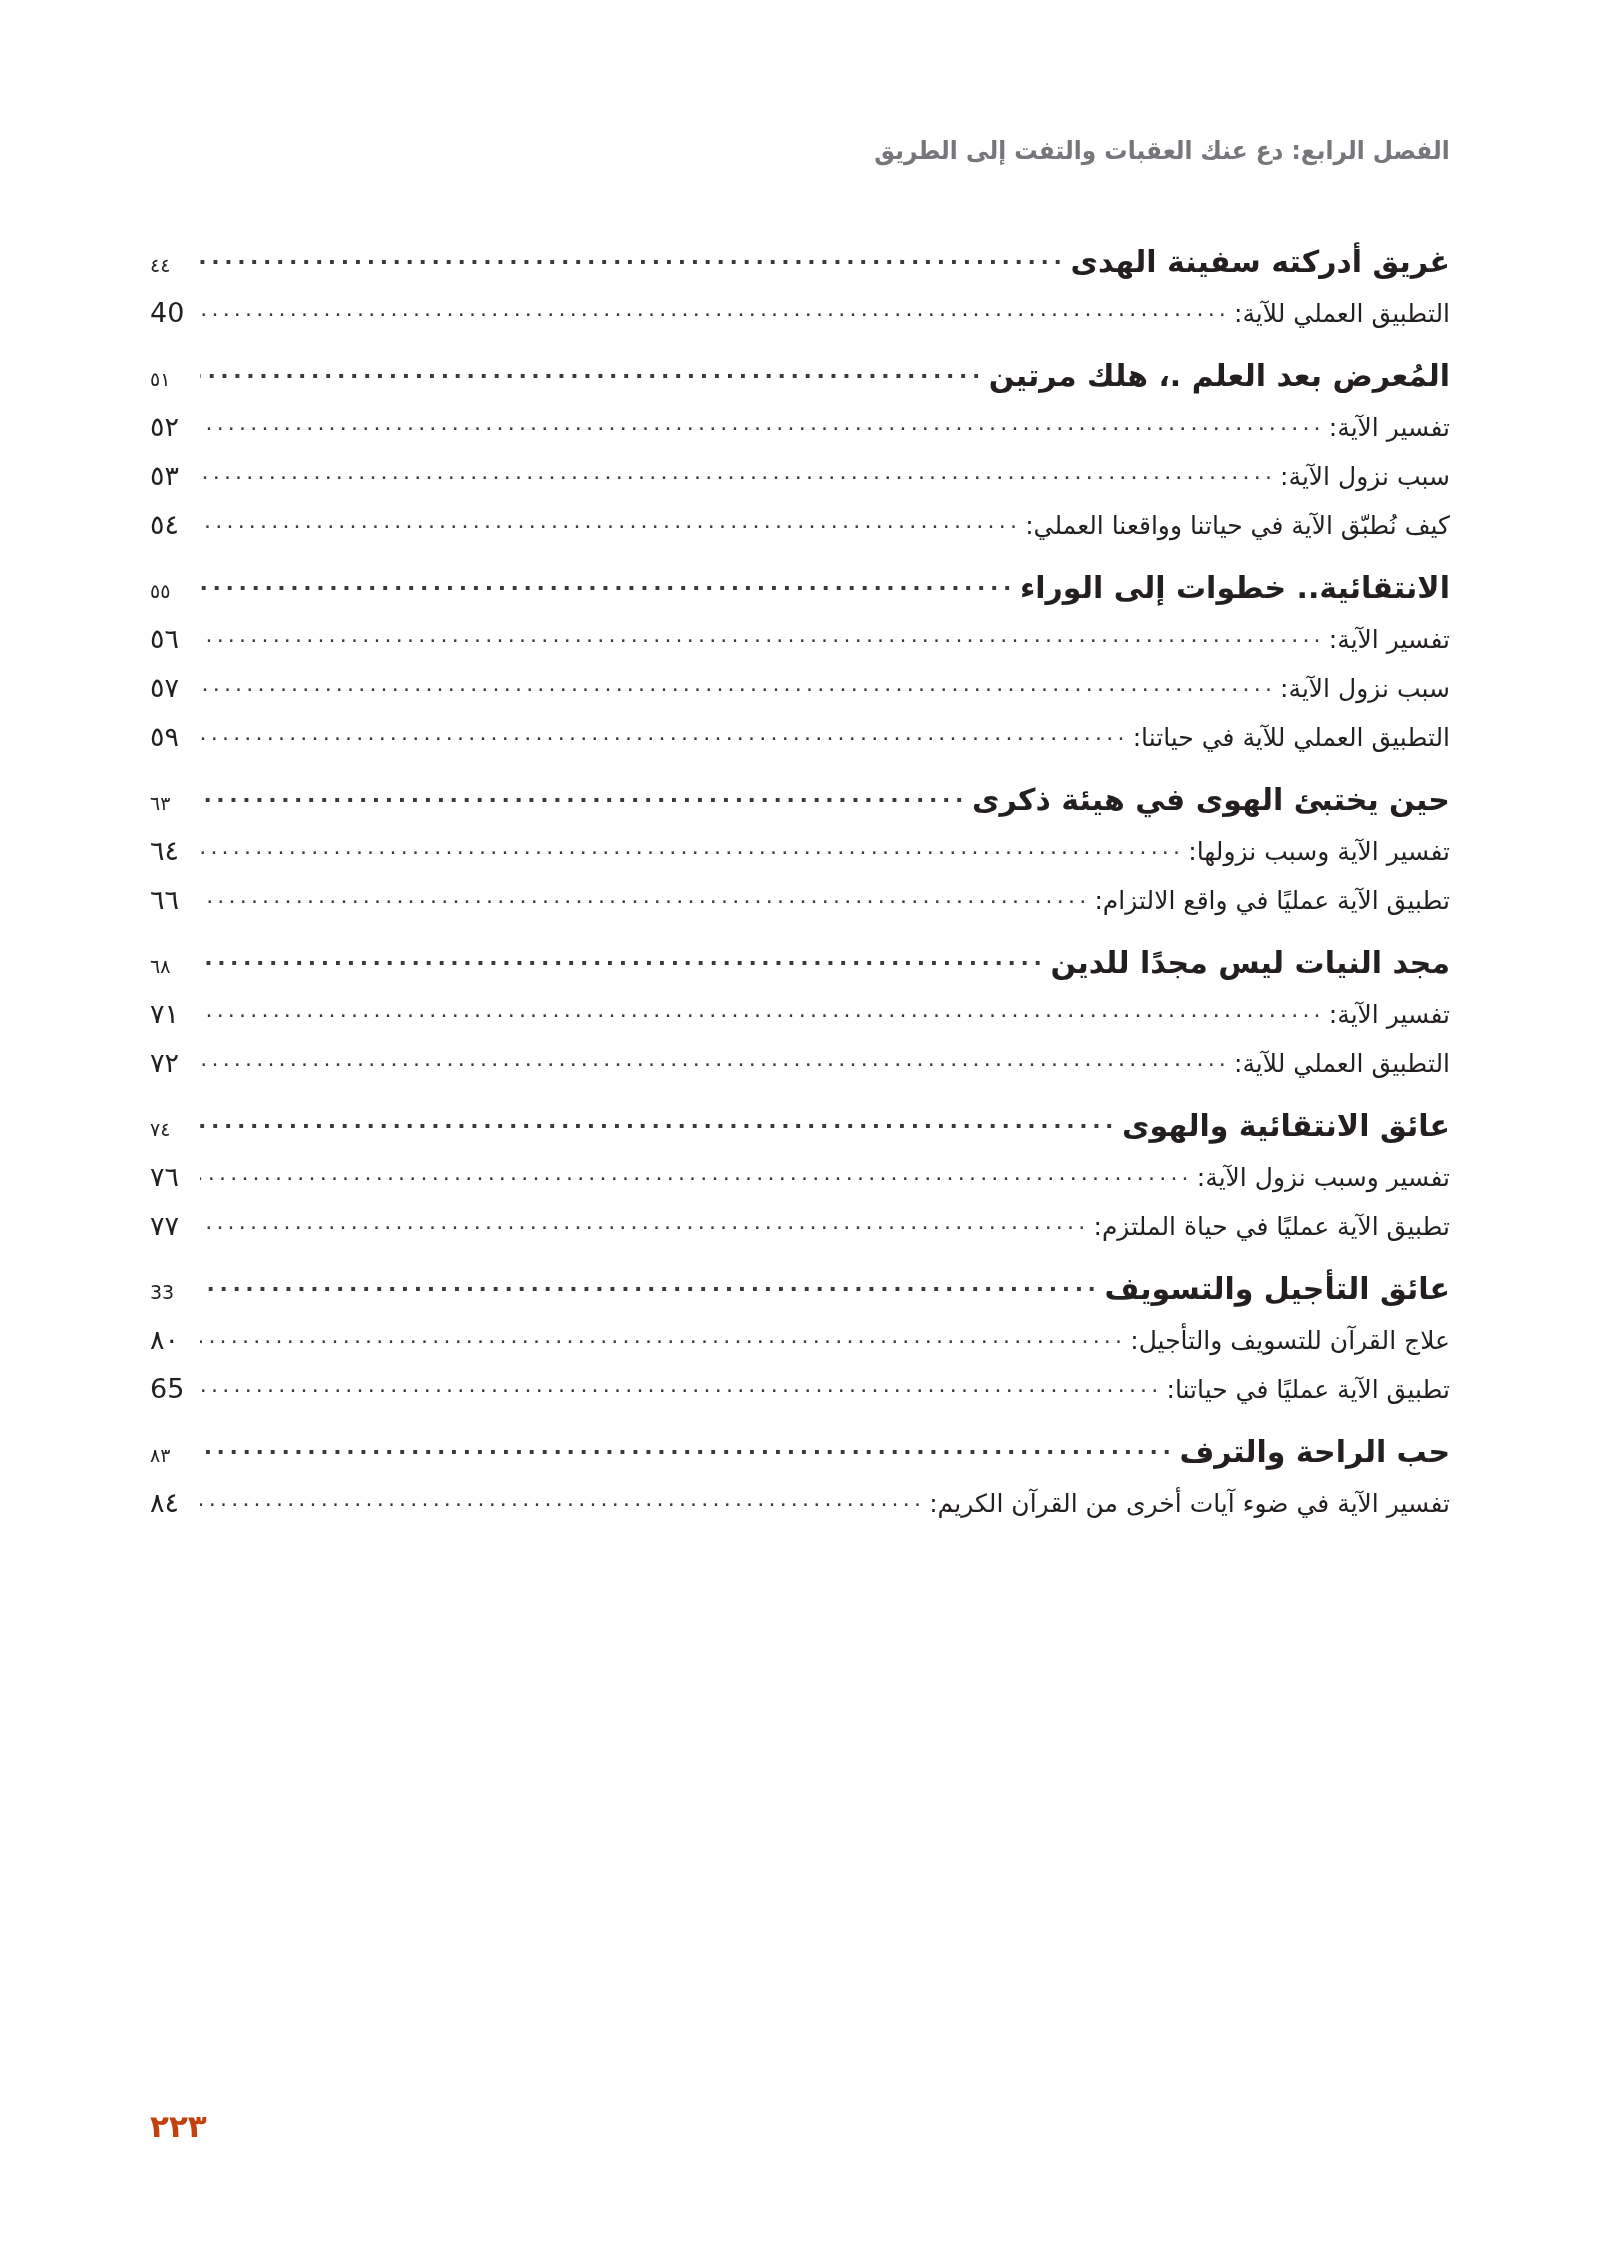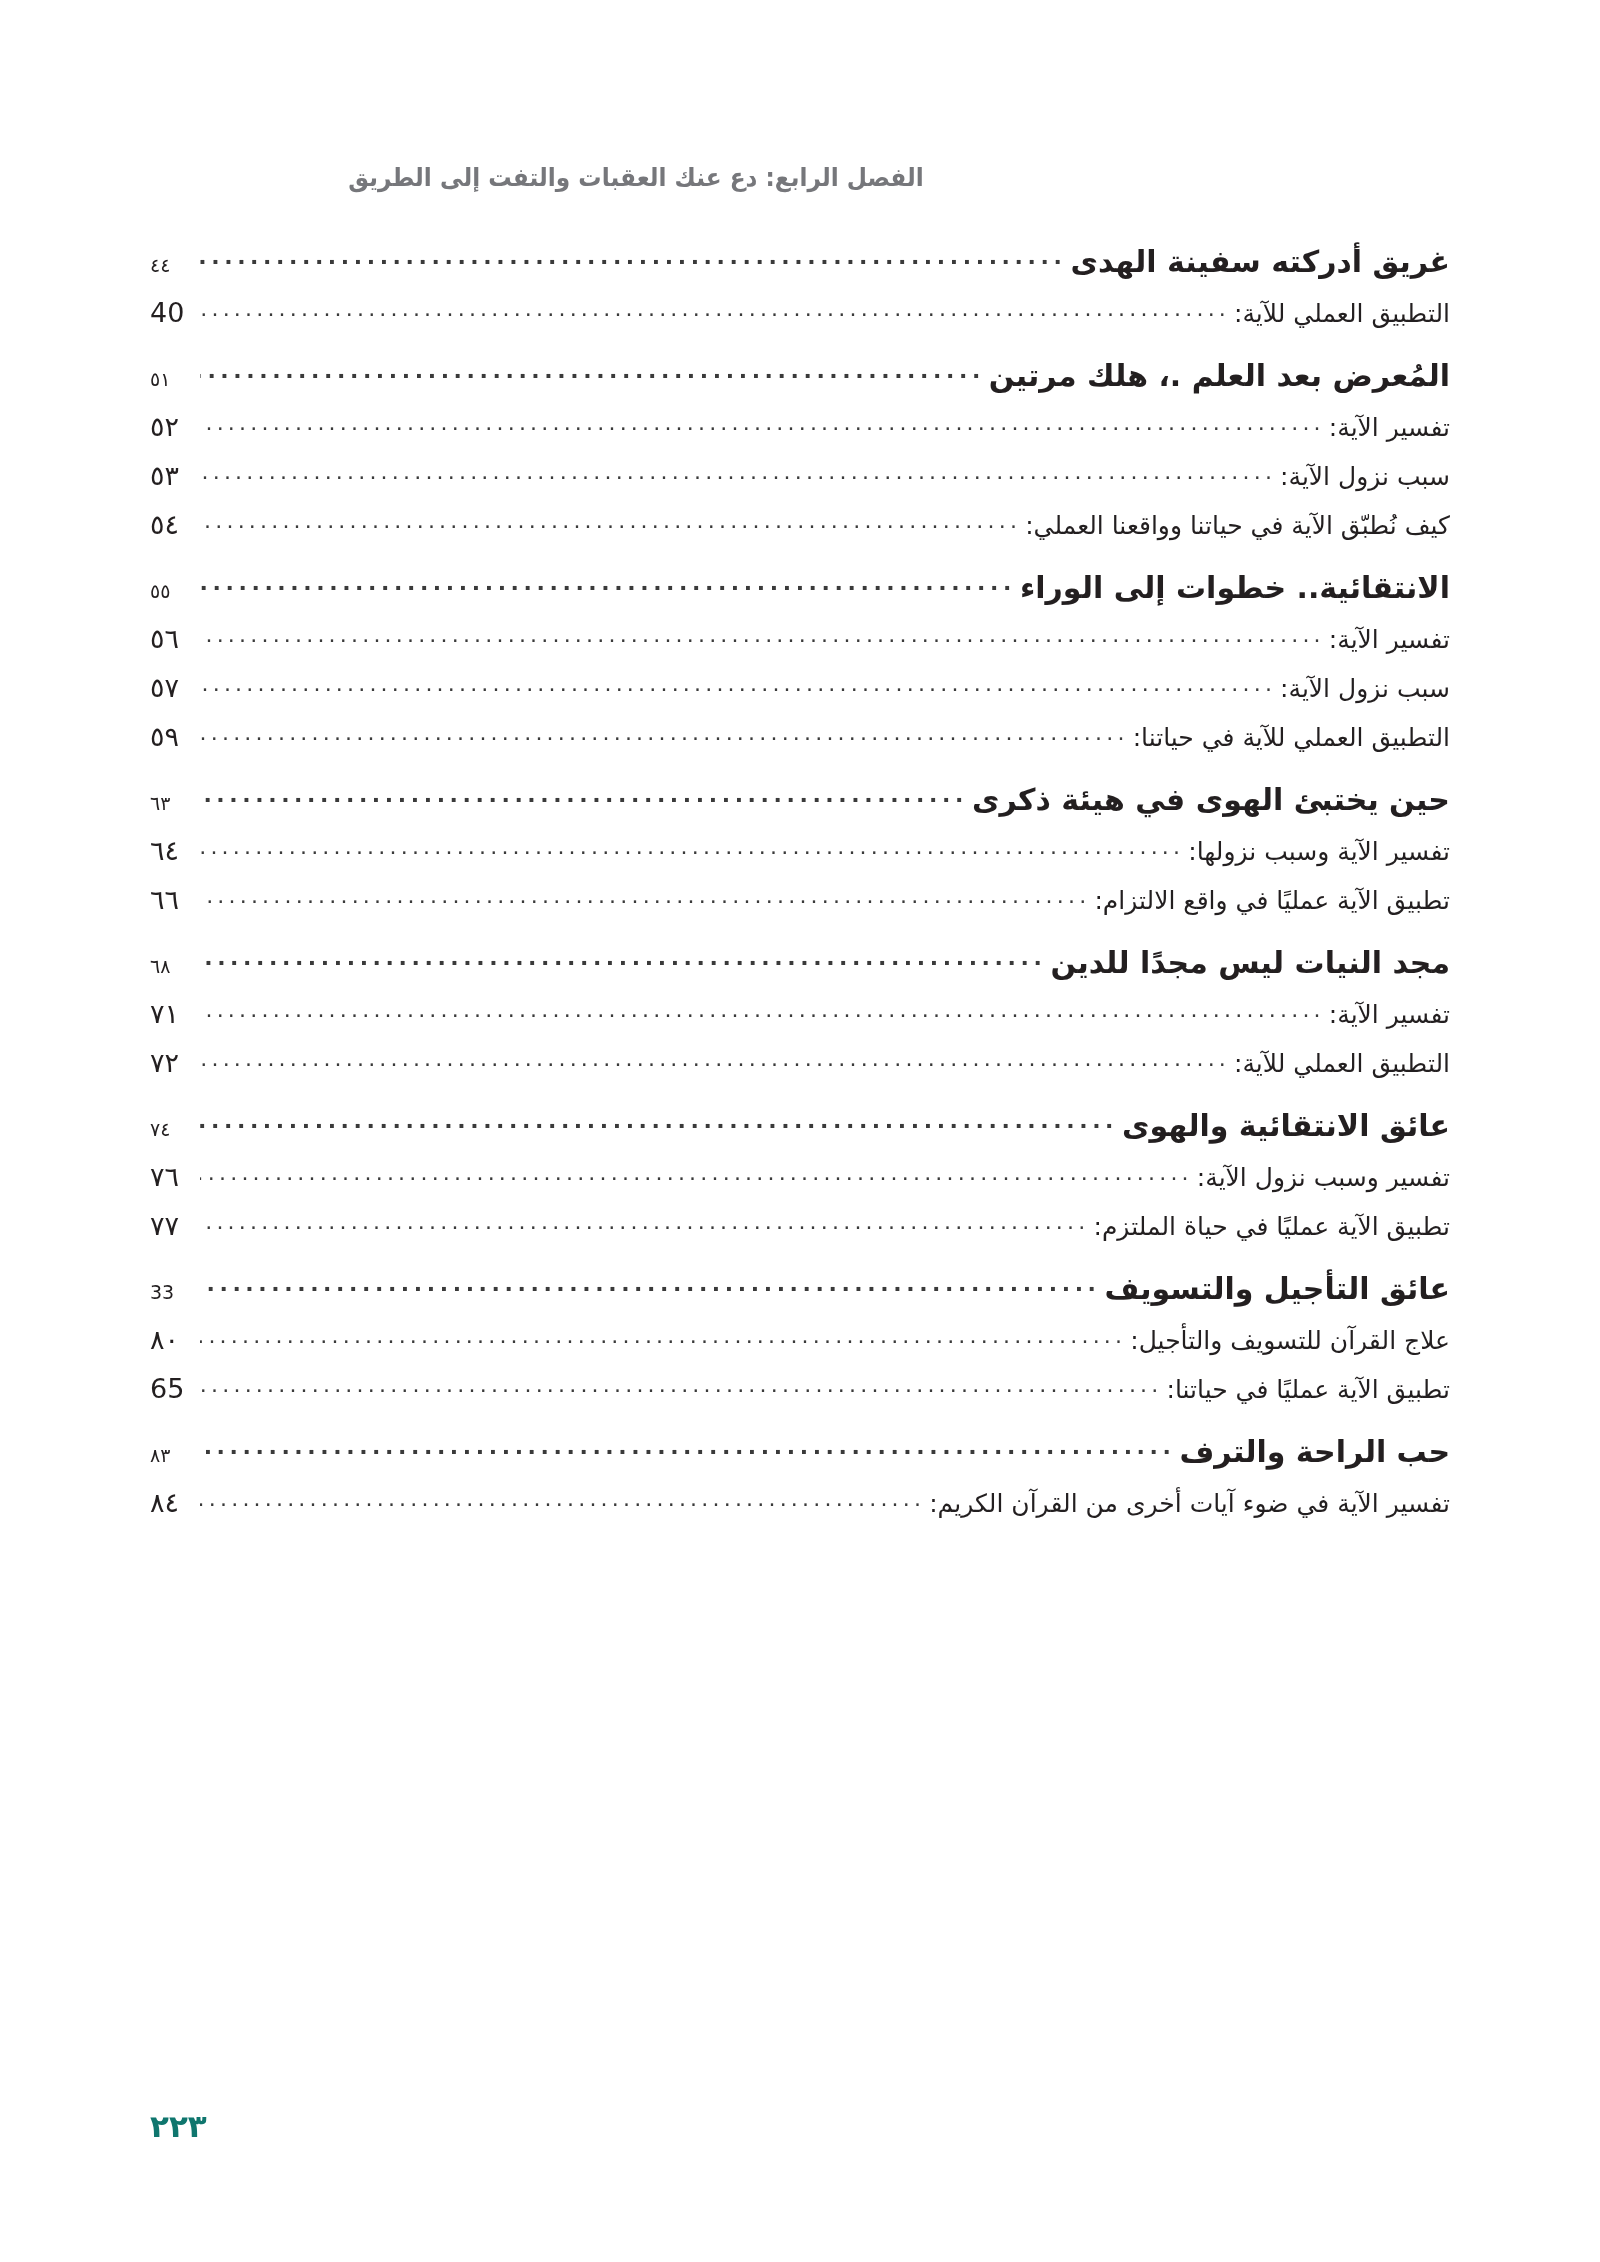--- a/index.html
+++ b/index.html
@@ -19,24 +19,24 @@
 
   .page {
     position: absolute;
     inset: 0;
     background: #ffffff;
   }
 
   
   .running-header {
     position: absolute;
-    top: 163px;
+    top: 136px;
     right: 150px;
     left: 150px;
-    text-align: left;
+    text-align: right;
     padding-left: 155px;
     direction: rtl;
   }
   .running-header .rh-text {
     display: inline-block;
     font-family: "DejaVu Sans", "Liberation Sans", sans-serif;
     font-size: 25px;
     font-weight: 700;
     letter-spacing: -0.5px;
     color: #76777b;
@@ -149,21 +149,21 @@
     letter-spacing: 0px;
   }
 
   
   .folio {
     position: absolute;
     left: 150px;
     top: 2108px;
     font-size: 31px;
     font-weight: 700;
-    color: #0f766e;
+    color: #c2410c;
     letter-spacing: 1px;
   }
 </style>
 </head>
 <body>
 
 <div class="page">
 
   <div class="running-header">
     <span class="rh-text">الفصل الرابع: دع عنك العقبات والتفت إلى الطريق</span>

